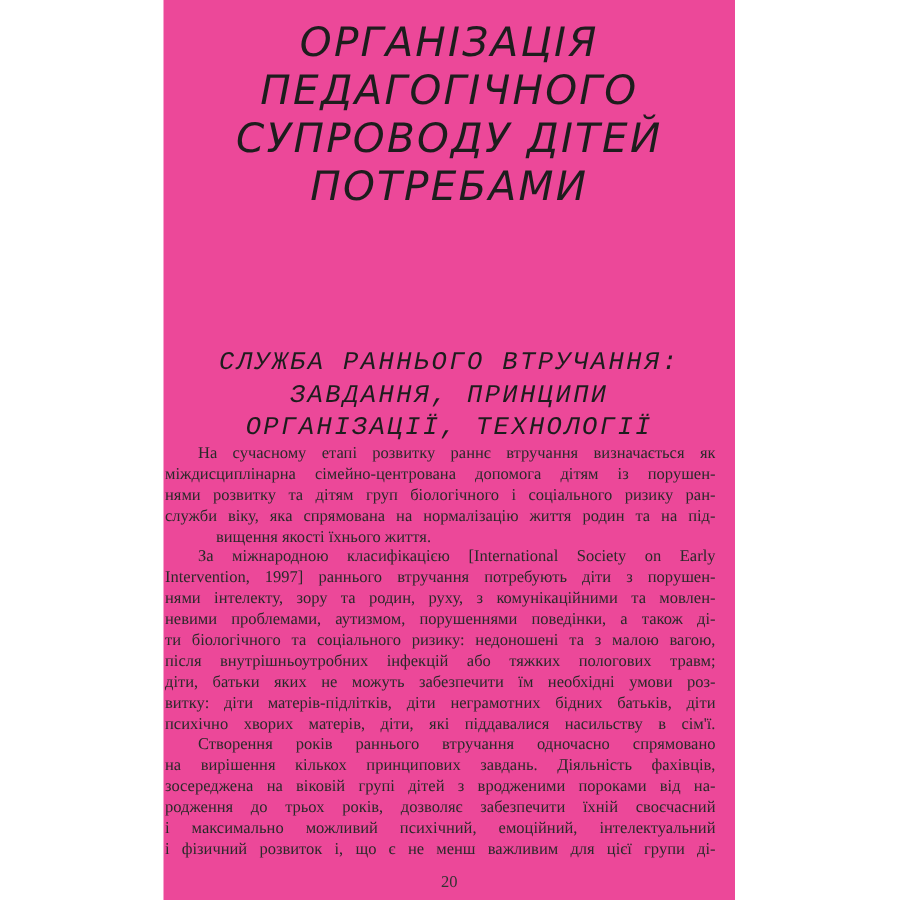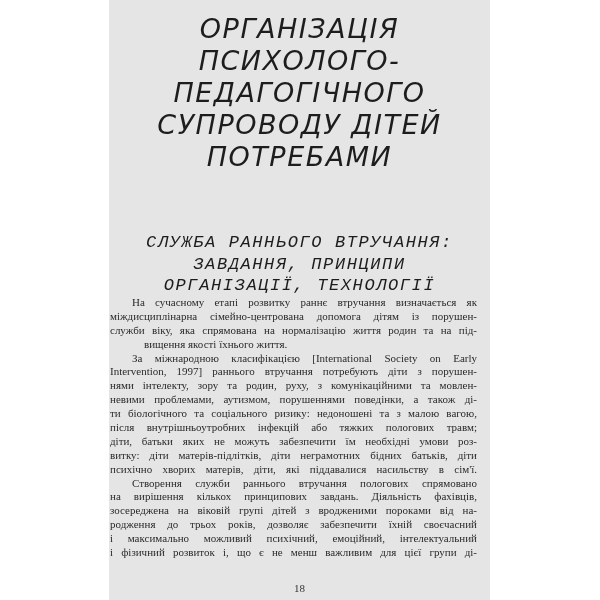--- a/index.html
+++ b/index.html
@@ -1,21 +1,21 @@
 <!DOCTYPE html>
 <html><head>
 <meta charset="utf-8">
 <style>
   html, body { margin: 0; padding: 0; }
   body {
     width: 600px; height: 600px; background: #ffffff; position: relative; overflow: hidden;
   }
   .page {
     position: absolute; left: 109px; top: 0; width: 381px; height: 600px;
-    background: #e5e5e5;
+    background: #ec4899;
   }
   .title {
     position: absolute; left: 0; top: 13px; width: 381px; text-align: center;
     font-family: "DejaVu Sans", sans-serif; font-style: italic;
     font-size: 27px; line-height: 32px; color: #1d1d1d; letter-spacing: 1.5px;
     text-transform: uppercase;
   }
   .title div { white-space: nowrap; }
   .subtitle {
     position: absolute; left: 0; top: 232px; width: 381px; text-align: center;
@@ -36,48 +36,48 @@
     position: absolute; left: 0; top: 582px; width: 381px; text-align: center;
     font-family: "Liberation Serif", serif; font-size: 11px; color: #333;
   }
 </style>
 </head>
 <body>
 
 <div class="page">
   <div class="title">
     <div>Організація</div>
-    <div>психолого-</div>
     <div>педагогічного</div>
     <div>супроводу дітей</div>
     <div>потребами</div>
   </div>
 
   <div class="subtitle">
     <div>Служба раннього втручання:</div>
     <div>завдання, принципи</div>
     <div>організації, технології</div>
   </div>
 
   <div class="body" id="body-text">
       <span class="line indent">На сучасному етапі розвитку раннє втручання визначається як</span>
       <span class="line">міждисциплінарна сімейно-центрована допомога дітям із порушен-</span>
+      <span class="line">нями розвитку та дітям груп біологічного і соціального ризику ран-</span>
       <span class="line">служби віку, яка спрямована на нормалізацію життя родин та на під-</span>
       <span class="line last">вищення якості їхнього життя.</span>
       <span class="line indent">За міжнародною класифікацією [International Society on Early</span>
       <span class="line">Intervention, 1997] раннього втручання потребують діти з порушен-</span>
       <span class="line">нями інтелекту, зору та родин, руху, з комунікаційними та мовлен-</span>
       <span class="line">невими проблемами, аутизмом, порушеннями поведінки, а також ді-</span>
       <span class="line">ти біологічного та соціального ризику: недоношені та з малою вагою,</span>
       <span class="line">після внутрішньоутробних інфекцій або тяжких пологових травм;</span>
       <span class="line">діти, батьки яких не можуть забезпечити їм необхідні умови роз-</span>
       <span class="line">витку: діти матерів-підлітків, діти неграмотних бідних батьків, діти</span>
       <span class="line">психічно хворих матерів, діти, які піддавалися насильству в сім'ї.</span>
-      <span class="line indent">Створення служби раннього втручання пологових спрямовано</span>
+      <span class="line indent">Створення років раннього втручання одночасно спрямовано</span>
       <span class="line">на вирішення кількох принципових завдань. Діяльність фахівців,</span>
       <span class="line">зосереджена на віковій групі дітей з вродженими пороками від на-</span>
       <span class="line">родження до трьох років, дозволяє забезпечити їхній своєчасний</span>
       <span class="line">і максимально можливий психічний, емоційний, інтелектуальний</span>
       <span class="line">і фізичний розвиток і, що є не менш важливим для цієї групи ді-</span>
     </div>
 
-  <div class="pagenum">18</div>
+  <div class="pagenum">20</div>
 </div>
 
 </body></html>

